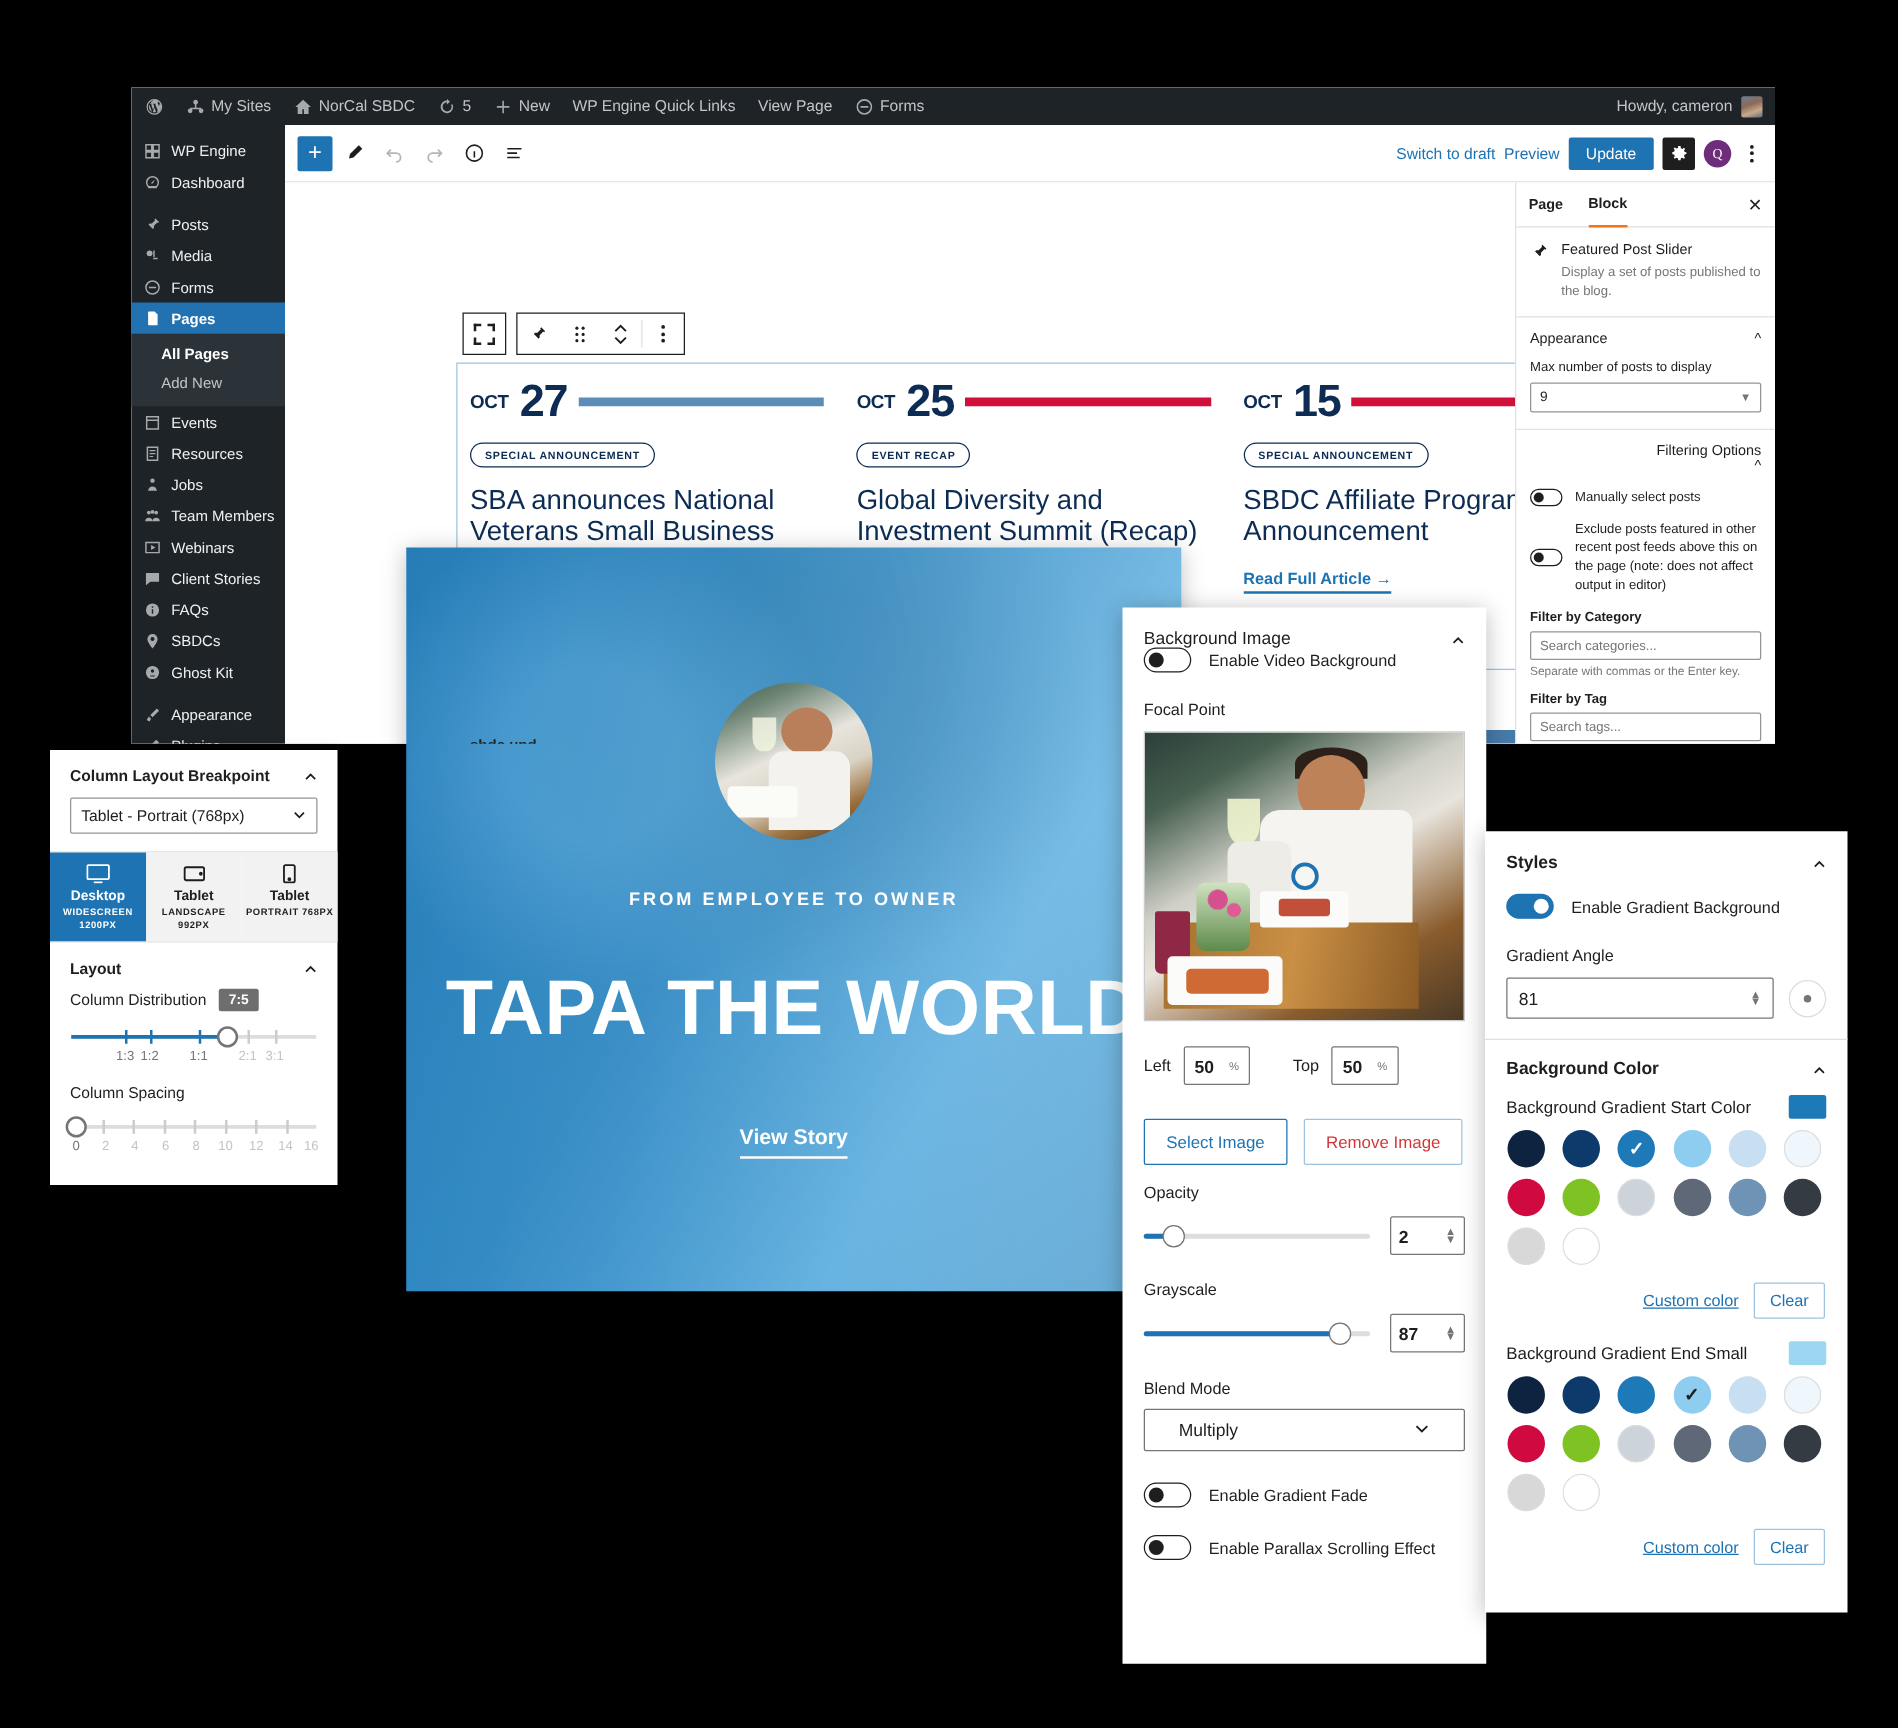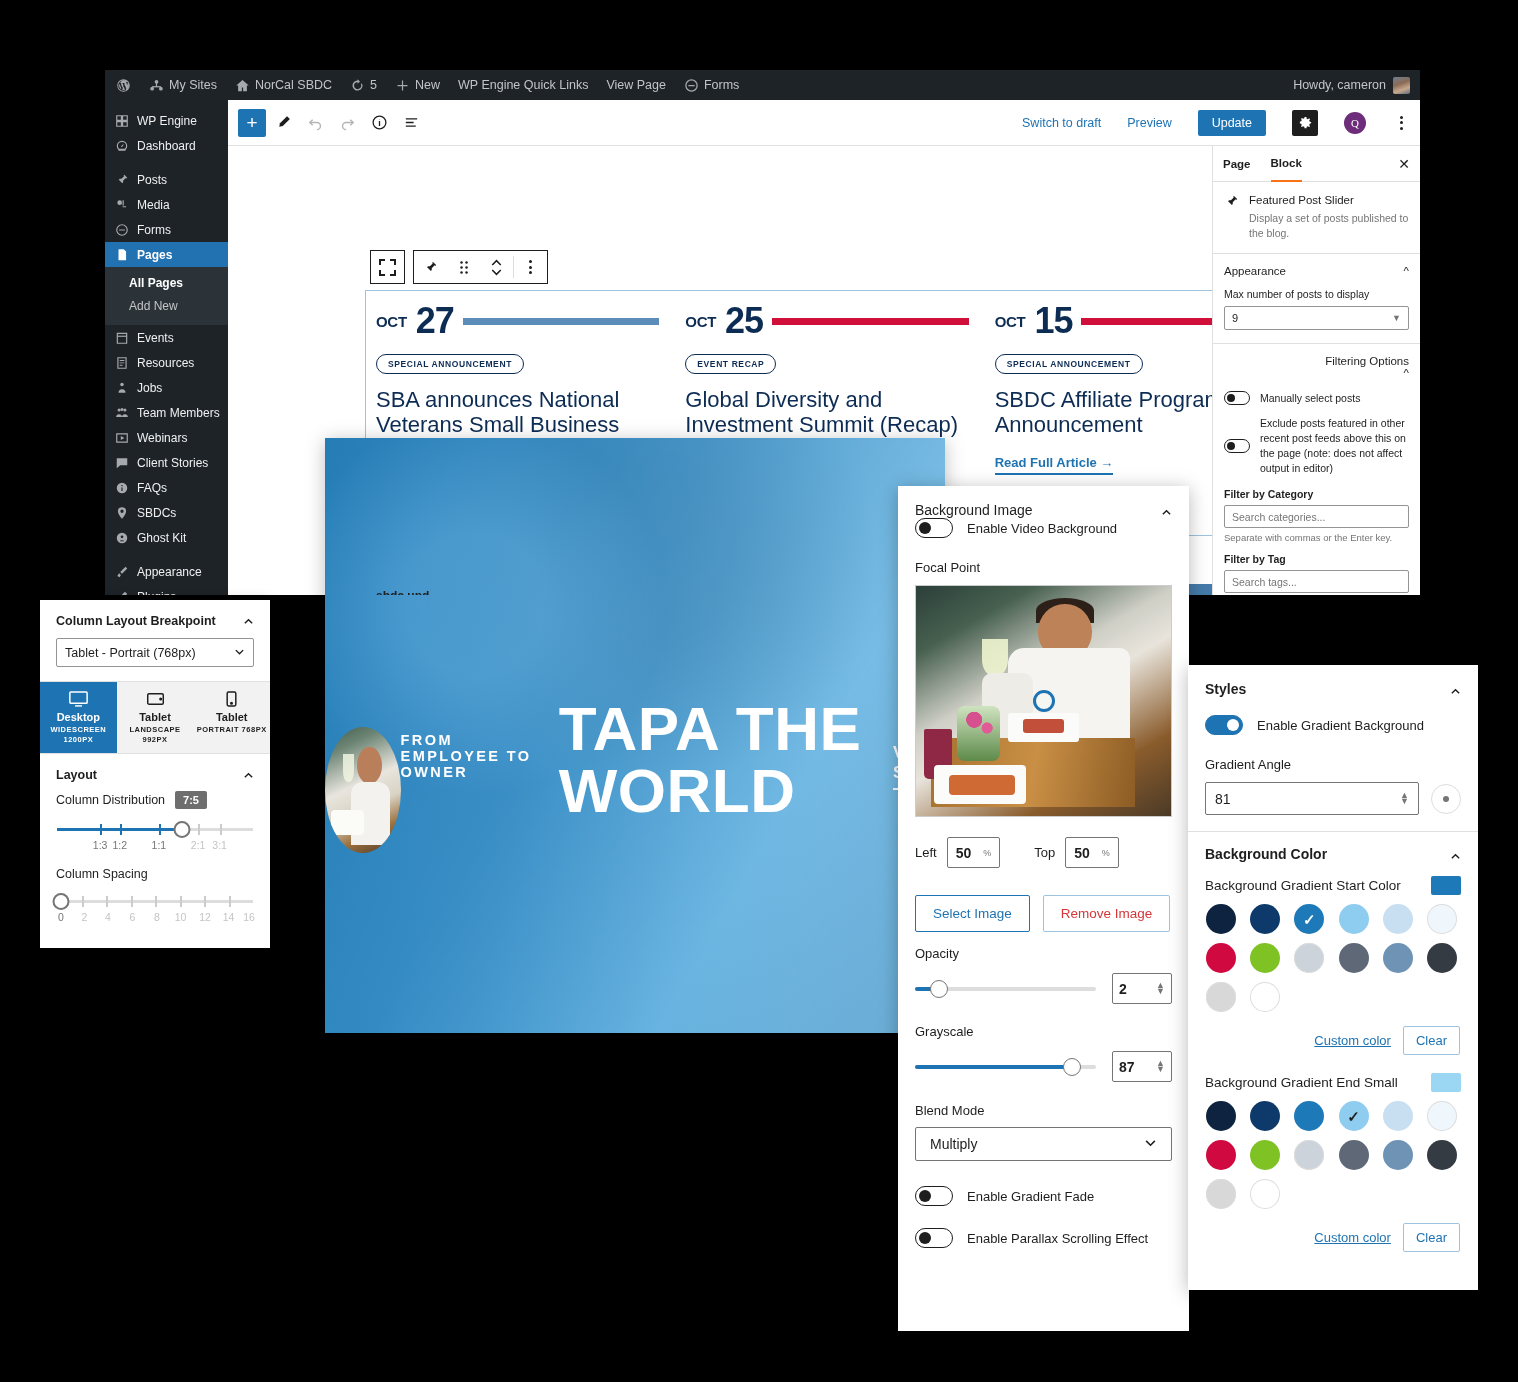--- a/index.html
+++ b/index.html
@@ -37,21 +37,21 @@
   .menu-sep { height: 9px; }
 
   
   .editor { position: absolute; left: 123px; top: 30px; right: 0; bottom: 0; background: #f0f0f1; }
   .ed-header { height: 46px; background: #fff; border-bottom: 1px solid #e0e0e0; display: flex; align-items: center; padding: 0 10px 0 10px; }
   .ed-tools { display: flex; align-items: center; gap: 2px; }
   .btn-add { width: 28px; height: 28px; background: #1e73b3; color: #fff; border-radius: 2px; display: flex; align-items: center; justify-content: center; font-size: 19px; line-height: 1; font-weight: 300; }
   .tool-ico { width: 30px; height: 30px; display: flex; align-items: center; justify-content: center; color: #1e1e1e; }
   .tool-ico svg { width: 17px; height: 17px; }
   .tool-ico.dim { color: #b5b5b5; }
-  .ed-right { margin-left: auto; display: flex; align-items: center; gap: 26px; font-size: 12.5px; }
+  .ed-right { margin-left: auto; display: flex; align-items: center; gap: 7px; font-size: 12.5px; }
   .link-blue { color: #1e73b3; }
   .btn-update { background: #1e73b3; color: #fff; border-radius: 2px; padding: 6px 14px; font-size: 12.5px; }
   .btn-sq-dark { width: 26px; height: 26px; background: #1e1e1e; border-radius: 2px; display: flex; align-items: center; justify-content: center; color: #fff; }
   .btn-sq-dark svg { width: 15px; height: 15px; fill: #fff; }
   .btn-circ-purple { width: 22px; height: 22px; border-radius: 50%; background: #6d2d7a; display: flex; align-items: center; justify-content: center; color: #fff; font-size: 11px; font-family: "Liberation Serif", serif; }
   .kebab { width: 18px; display: flex; flex-direction: column; align-items: center; gap: 2.5px; }
   .kebab i { width: 3px; height: 3px; background: #1e1e1e; border-radius: 50%; display: block; }
 
   .ed-body { position: absolute; left: 0; top: 46px; right: 208px; bottom: 0; background: #fff; overflow: hidden; }
 
@@ -109,21 +109,21 @@
 
   
   .hero { position: absolute; left: 325px; top: 438px; width: 620px; height: 595px;
       background: linear-gradient(100deg,#2b8fd0 0%,#3f9bd6 35%,#64b2e2 70%,#7cc0e8 100%);
       overflow: hidden; box-shadow: 0 3px 18px rgba(0,0,0,.25); }
   .hero-bg { position: absolute; inset: 0; opacity: .20;
       background:
         radial-gradient(circle at 24% 28%, rgba(255,255,255,.55) 0 11%, transparent 30%),
         radial-gradient(circle at 52% 20%, rgba(20,40,60,.6) 0 15%, transparent 40%),
         linear-gradient(120deg,#14364f 0%,#2a5f85 40%,#9fd0ea 70%,#2a5f85 100%); }
-  .hero-inner { position: relative; height: 100%; display: flex; flex-direction: row; align-items: center; }
+  .hero-inner { position: relative; height: 100%; display: flex; flex-direction: column; align-items: center; }
   .hero-ava { width: 126px; height: 126px; border-radius: 50%; margin-top: 108px; overflow: hidden; position: relative;
       background: linear-gradient(155deg,#3d5a4a 0%,#6d8574 18%,#e8e5de 45%,#d9d3c4 62%,#9a6f3c 80%,#46352a 100%); }
   .hero-ava .hf { position: absolute; left: 42%; top: 16%; width: 33%; height: 30%; border-radius: 50%; background: #b97f5a; }
   .hero-ava .hc { position: absolute; left: 34%; top: 44%; width: 52%; height: 50%; background: #f3f2ee; border-radius: 12px 12px 0 0; }
   .hero-ava .hp { position: absolute; left: 8%; top: 66%; width: 44%; height: 20%; background: #fbfbf8; border-radius: 4px; }
   .hero-ava .hg { position: absolute; left: 24%; top: 22%; width: 15%; height: 22%; background: rgba(240,245,225,.85); border-radius: 0 0 40% 40%; }
   .hero-kicker { margin-top: 40px; color: #fff; font-size: 14.5px; font-weight: 700; letter-spacing: 2.4px; }
   .hero-title { margin-top: 48px; color: #fff; font-size: 62px; font-weight: 700; letter-spacing: .5px; line-height: 1; }
   .hero-cta { margin-top: 62px; color: #fff; font-size: 17px; font-weight: 700; border-bottom: 2.5px solid #fff; padding-bottom: 5px; }
 
@@ -158,21 +158,21 @@
   .btn-row { display: flex; gap: 13px; padding: 0 17px; margin-top: 27px; }
   .btn-outline { border: 1px solid #1e73b3; color: #1e73b3; background: #fff; border-radius: 2px; padding: 10px 17px; font-size: 13.5px; }
   .btn-outline.danger { color: #d63638; border-color: #9ec3e0; }
   .slider2 { display: flex; align-items: center; gap: 16px; padding: 0 17px; margin-top: 12px; }
   .s2-wrap { flex: 1; position: relative; height: 18px; }
   .s2-track { position: absolute; left: 0; right: 0; top: 7px; height: 4px; background: #ddd; border-radius: 2px; }
   .s2-fill { position: absolute; left: 0; top: 7px; height: 4px; background: #1e73b3; border-radius: 2px; }
   .s2-knob { position: absolute; top: 0; width: 18px; height: 18px; border-radius: 50%; background: #fff; border: 1.5px solid #757575; transform: translateX(-50%); }
   .spin { border: 1px solid #757575; border-radius: 2px; width: 60px; height: 31px; display: flex; align-items: center; padding: 0 6px; font-size: 14px; font-weight: 700; }
   .spin .arrows { margin-left: auto; display: flex; flex-direction: column; color: #757575; line-height: .62; font-size: 9px; }
-  .selbox2 { margin: 9px 17px 0 17px; border: 1px solid #757575; border-radius: 2px; height: 34px; display: flex; align-items: center; padding: 0 14px; font-size: 14px; }
+  .selbox2 { margin: 9px 17px 0 17px; border: 1px solid #757575; border-radius: 2px; height: 34px; display: flex; align-items: center; padding: 0 27px; font-size: 14px; }
   .selbox2 .cv { margin-left: auto; }
 
   
   .panel-styles { position: absolute; left: 1188px; top: 665px; width: 290px; height: 625px; background: #fff; box-shadow: 0 3px 18px rgba(0,0,0,.28); font-size: 13px; color: #1e1e1e; }
   .ps-head { display: flex; align-items: center; justify-content: space-between; padding: 16px 17px 0 17px; font-weight: 700; font-size: 14px; }
   .ga-row { display: flex; align-items: center; gap: 12px; padding: 0 17px; margin-top: 10px; }
   .ga-box { flex: 1; border: 1px solid #757575; border-radius: 2px; height: 33px; display: flex; align-items: center; padding: 0 9px; font-size: 14px; }
   .ga-box .arrows { margin-left: auto; display: flex; flex-direction: column; color: #757575; line-height: .62; font-size: 9px; }
   .ga-knob { width: 30px; height: 30px; border-radius: 50%; border: 1px solid #ddd; display: flex; align-items: center; justify-content: center; }
   .ga-knob i { width: 6px; height: 6px; border-radius: 50%; background: #757575; display: block; }

